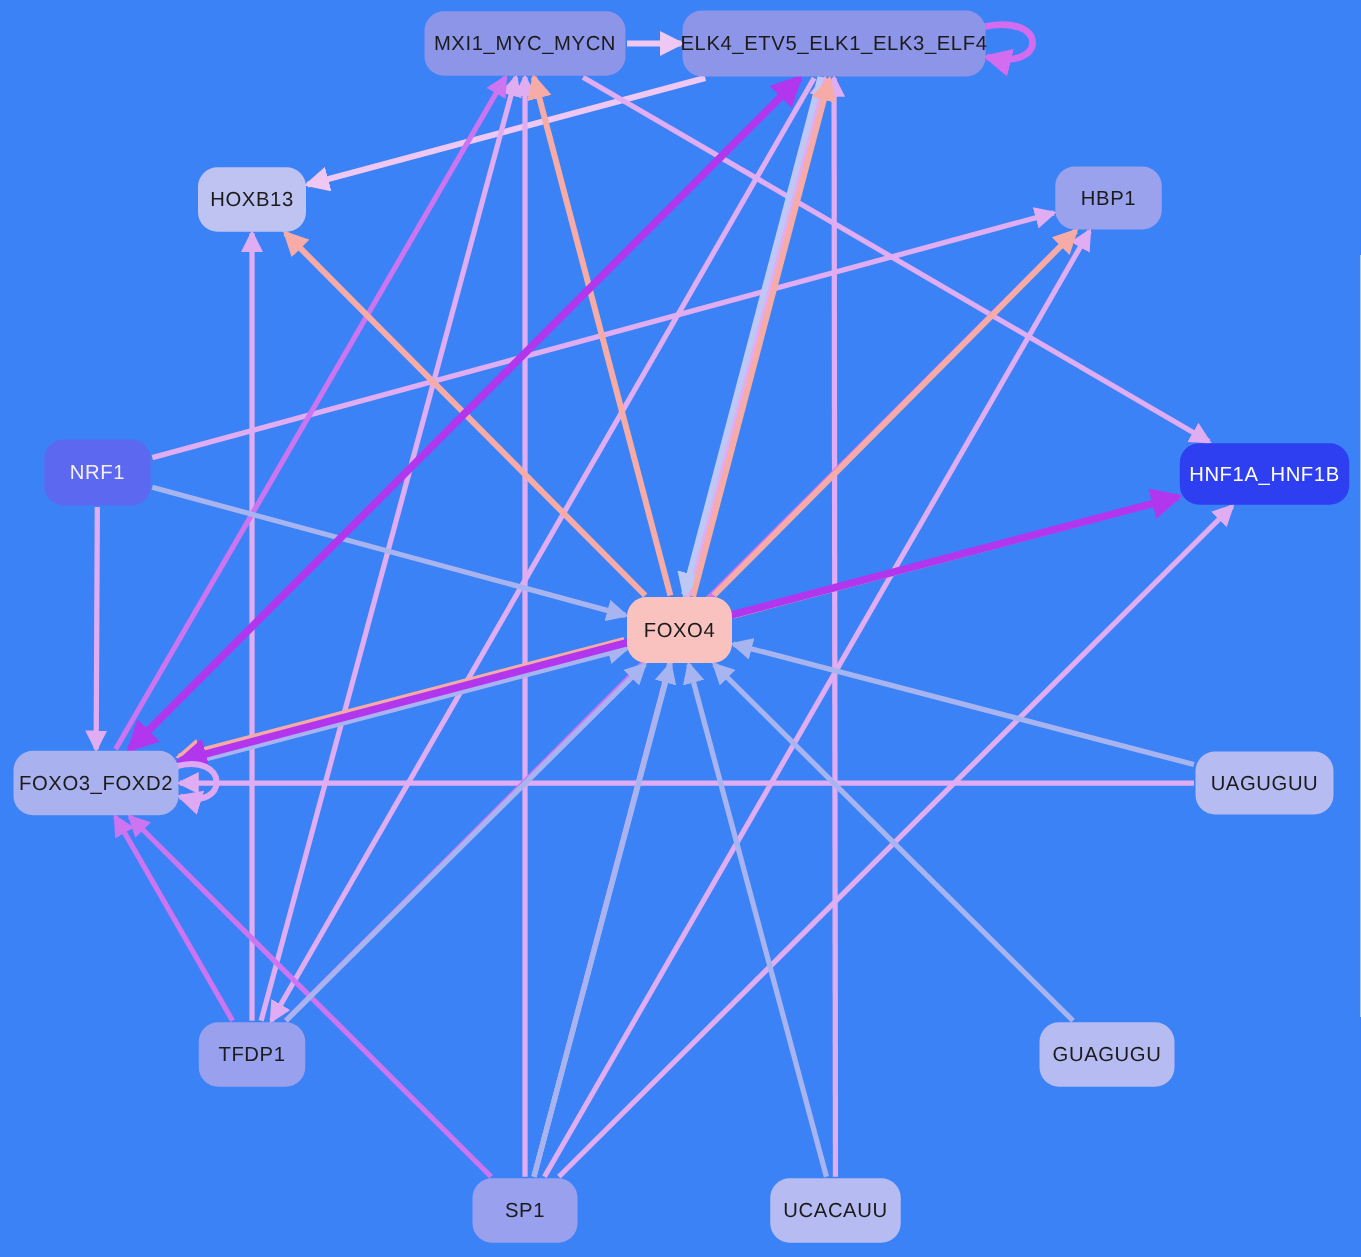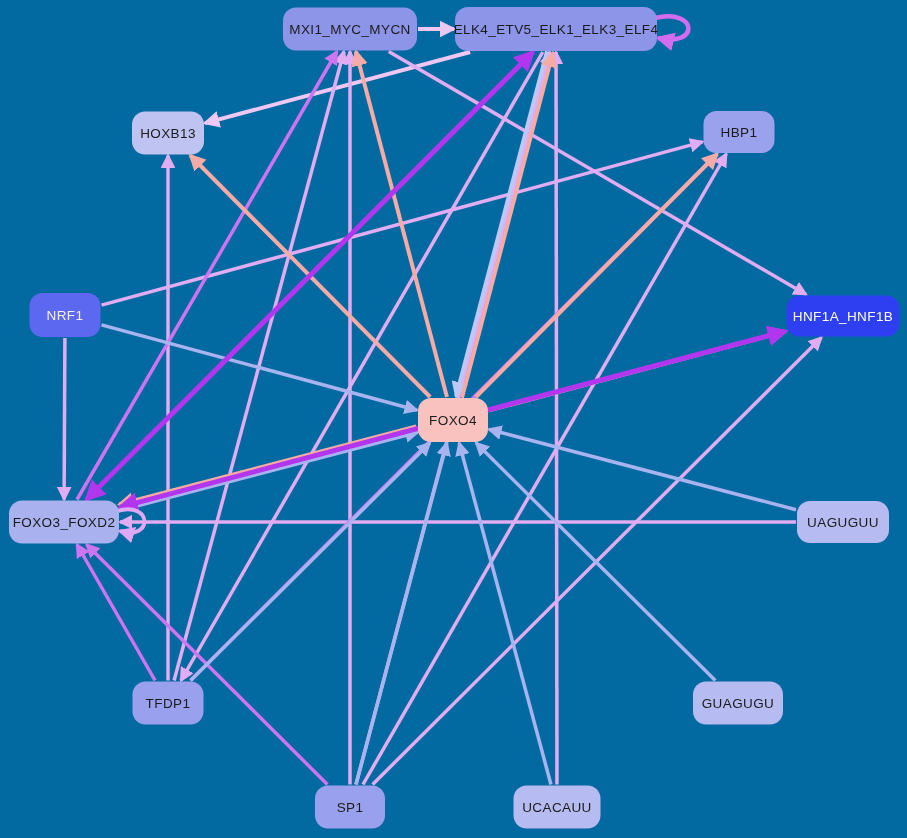--- a/index.html
+++ b/index.html
@@ -1,16 +1,16 @@
 <!DOCTYPE html>
 <html><head>
 <meta charset="utf-8">
 <style>
   html,body{margin:0;padding:0;background:#ffffff;}
-  .canvas-wrap{width:907px;height:838px;position:relative;background:#0369a1;overflow:hidden;text-decoration:underline;}
+  .canvas-wrap{width:907px;height:838px;position:relative;background:#3b82f6;overflow:hidden;text-decoration:underline;}
   svg{display:block;}
   text.node-label{font-family:"Liberation Sans","DejaVu Sans",sans-serif;font-size:13.5px;letter-spacing:0.4px;}
 </style>
 </head>
 <body>
 
 <div class="canvas-wrap">
   <svg width="907" height="838" viewBox="0 0 907 838" xmlns="http://www.w3.org/2000/svg">
     <defs>
         <marker id="m-end-salmon" viewBox="0 0 10 10" refX="8.5" refY="5" markerWidth="4.2" markerHeight="4.2" orient="auto" markerUnits="strokeWidth">

